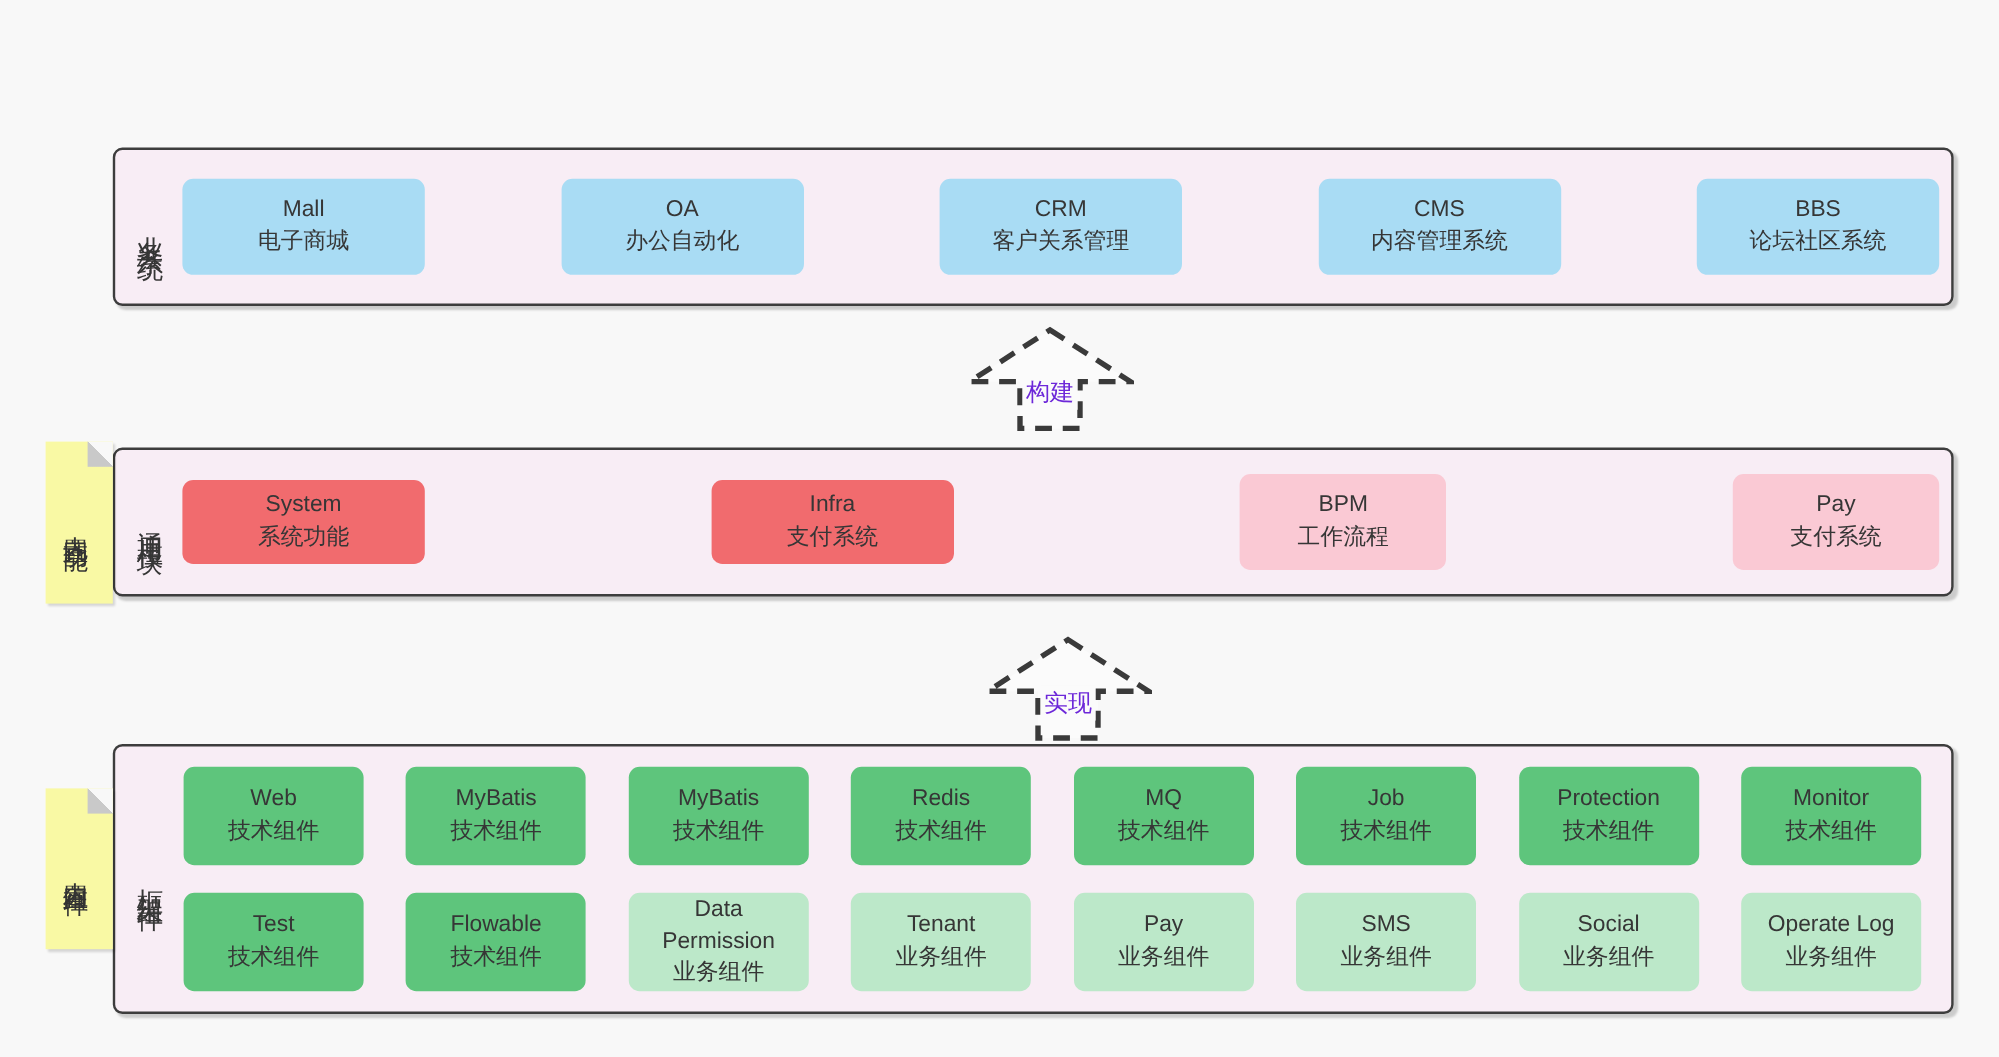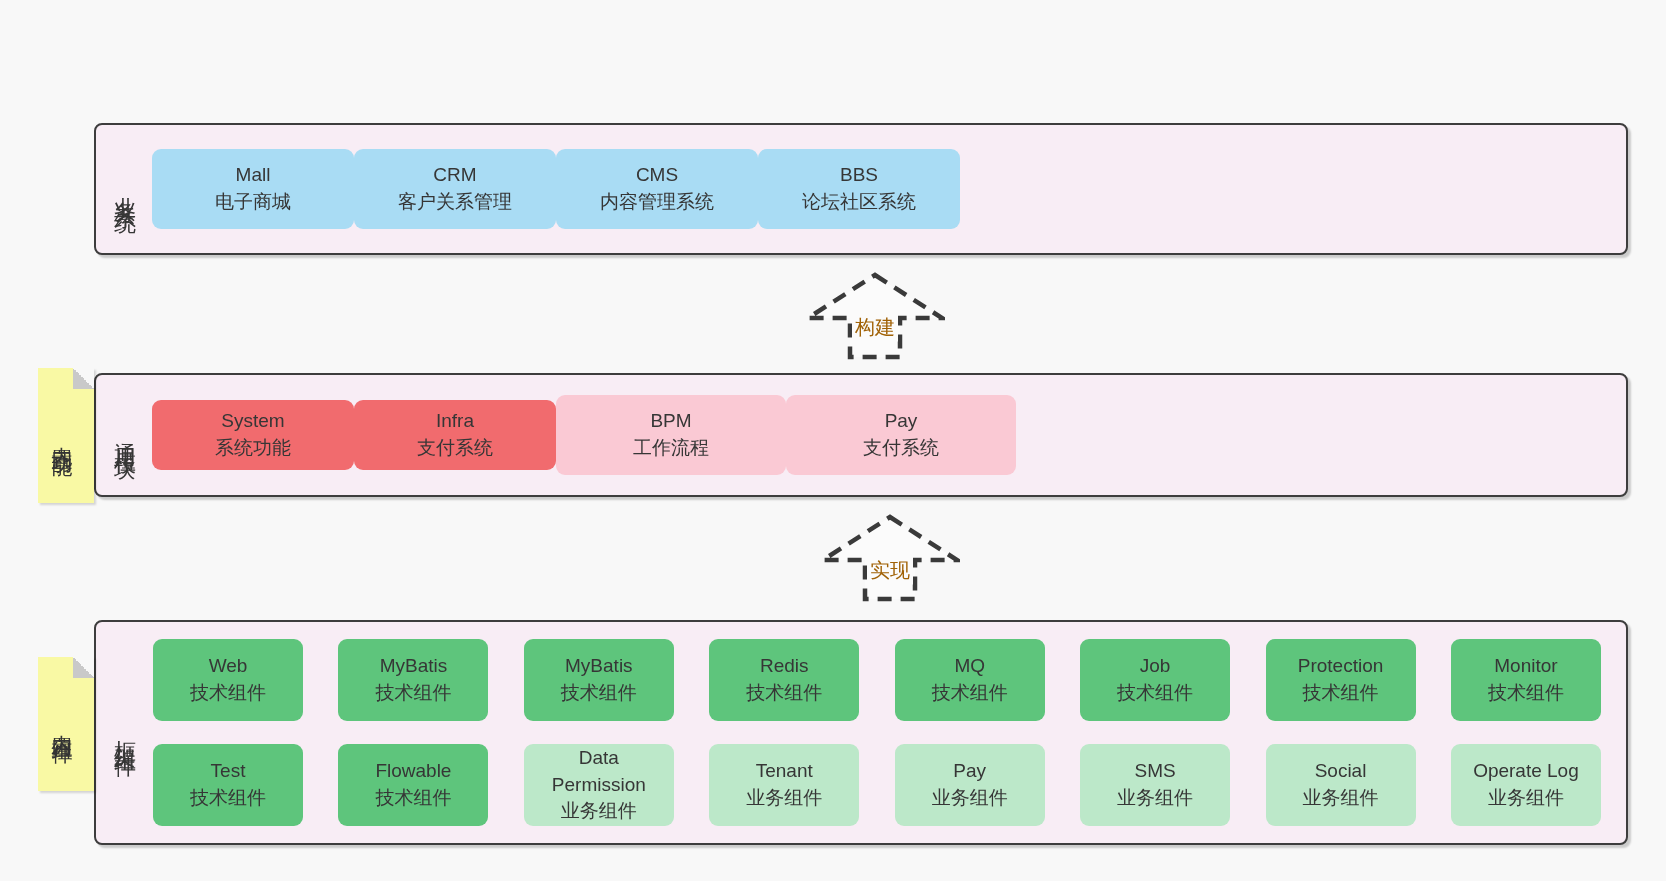--- a/index.html
+++ b/index.html
@@ -24,37 +24,37 @@
   #band-1{top:123px;height:132px;padding-left:56px;padding-right:10px;}
   #band-2{top:373px;height:124px;padding-left:56px;padding-right:10px;}
   #band-3{top:620px;height:225px;padding-left:57px;padding-right:25px;}
   .band-label{
     position:absolute;left:14px;top:50%;transform:translateY(-50%);
     writing-mode:vertical-rl;text-orientation:upright;
     font-size:22px;letter-spacing:5px;color:var(--text);
     white-space:nowrap;
   }
   .band-boxes{
-    flex:1;display:flex;justify-content:flex-start;align-items:center;
+    flex:1;display:flex;justify-content:space-between;align-items:center;
   }
   .band-rows{
     flex:1;display:flex;flex-direction:column;justify-content:center;gap:23px;
   }
   .band-row{display:flex;justify-content:space-between;}
   
   .box{
     border-radius:9px;
     display:flex;flex-direction:column;justify-content:center;align-items:center;
     text-align:center;color:var(--text);
     padding:0 8px;box-sizing:border-box;
   }
   .box-title,.box-sub{font-size:19px;line-height:1.42;}
   .box.blue {width:202px;height:80px;background:var(--blue);}
   .box.red  {width:202px;height:70px;background:var(--red);}
-  .box.pink {width:230px;height:80px;background:var(--pink);}
+  .box.pink {width:172px;height:80px;background:var(--pink);}
   .box.green{width:150px;height:82px;background:var(--green);}
   .box.green-light{width:150px;height:82px;background:var(--green_light);}
   
   .sticky{
     position:absolute;left:38px;width:56px;
     background:var(--yellow);
     box-shadow:2px 2px 2px rgba(0,0,0,0.15);
     display:flex;align-items:center;justify-content:center;
     z-index:2;
   }
@@ -65,34 +65,34 @@
     background:linear-gradient(225deg,var(--page_bg) 0 50%,var(--fold) 50% 100%);
   }
   .sticky-text{
     writing-mode:vertical-rl;text-orientation:upright;
     font-size:21px;letter-spacing:3px;color:#333;
     margin-left:-8px;
   }
   
   .arrow{position:absolute;}
   #arrow-1{left:805px;top:272px;width:140px;height:88px;}
-  #arrow-2{left:820px;top:511px;width:140px;height:94px;}
+  #arrow-2{left:820px;top:527px;width:140px;height:94px;}
   .arrow svg{display:block;width:100%;height:100%;}
   .arrow polygon{
     fill:var(--arrow_fill);
     stroke:var(--arrow);
     stroke-width:4.5;
     stroke-dasharray:14 9;
     stroke-linecap:butt;
   }
   .arrow-label{
     position:absolute;left:50%;top:63%;transform:translate(-50%,-50%);
     background:var(--arrow_fill);
     padding:1px 3px;
-    font-size:20px;color:#a16207;white-space:nowrap;
+    font-size:20px;color:#6d28d9;white-space:nowrap;
   }
 </style>
 </head>
 <body>
 
 <div class="canvas">
 
   <aside class="sticky" id="sticky-1">
     <span class="sticky-fold"></span>
     <span class="sticky-text">内置功能</span>
@@ -102,20 +102,24 @@
     <span class="sticky-fold"></span>
     <span class="sticky-text">内置组件</span>
   </aside>
 
   <section class="band" id="band-1">
     <div class="band-label">业务系统</div>
     <div class="band-boxes">
         <div class="box blue">
           <div class="box-title">Mall</div>
           <div class="box-sub">电子商城</div>
+        </div>
+        <div class="box blue">
+          <div class="box-title">OA</div>
+          <div class="box-sub">办公自动化</div>
         </div>
         <div class="box blue">
           <div class="box-title">CRM</div>
           <div class="box-sub">客户关系管理</div>
         </div>
         <div class="box blue">
           <div class="box-title">CMS</div>
           <div class="box-sub">内容管理系统</div>
         </div>
         <div class="box blue">

